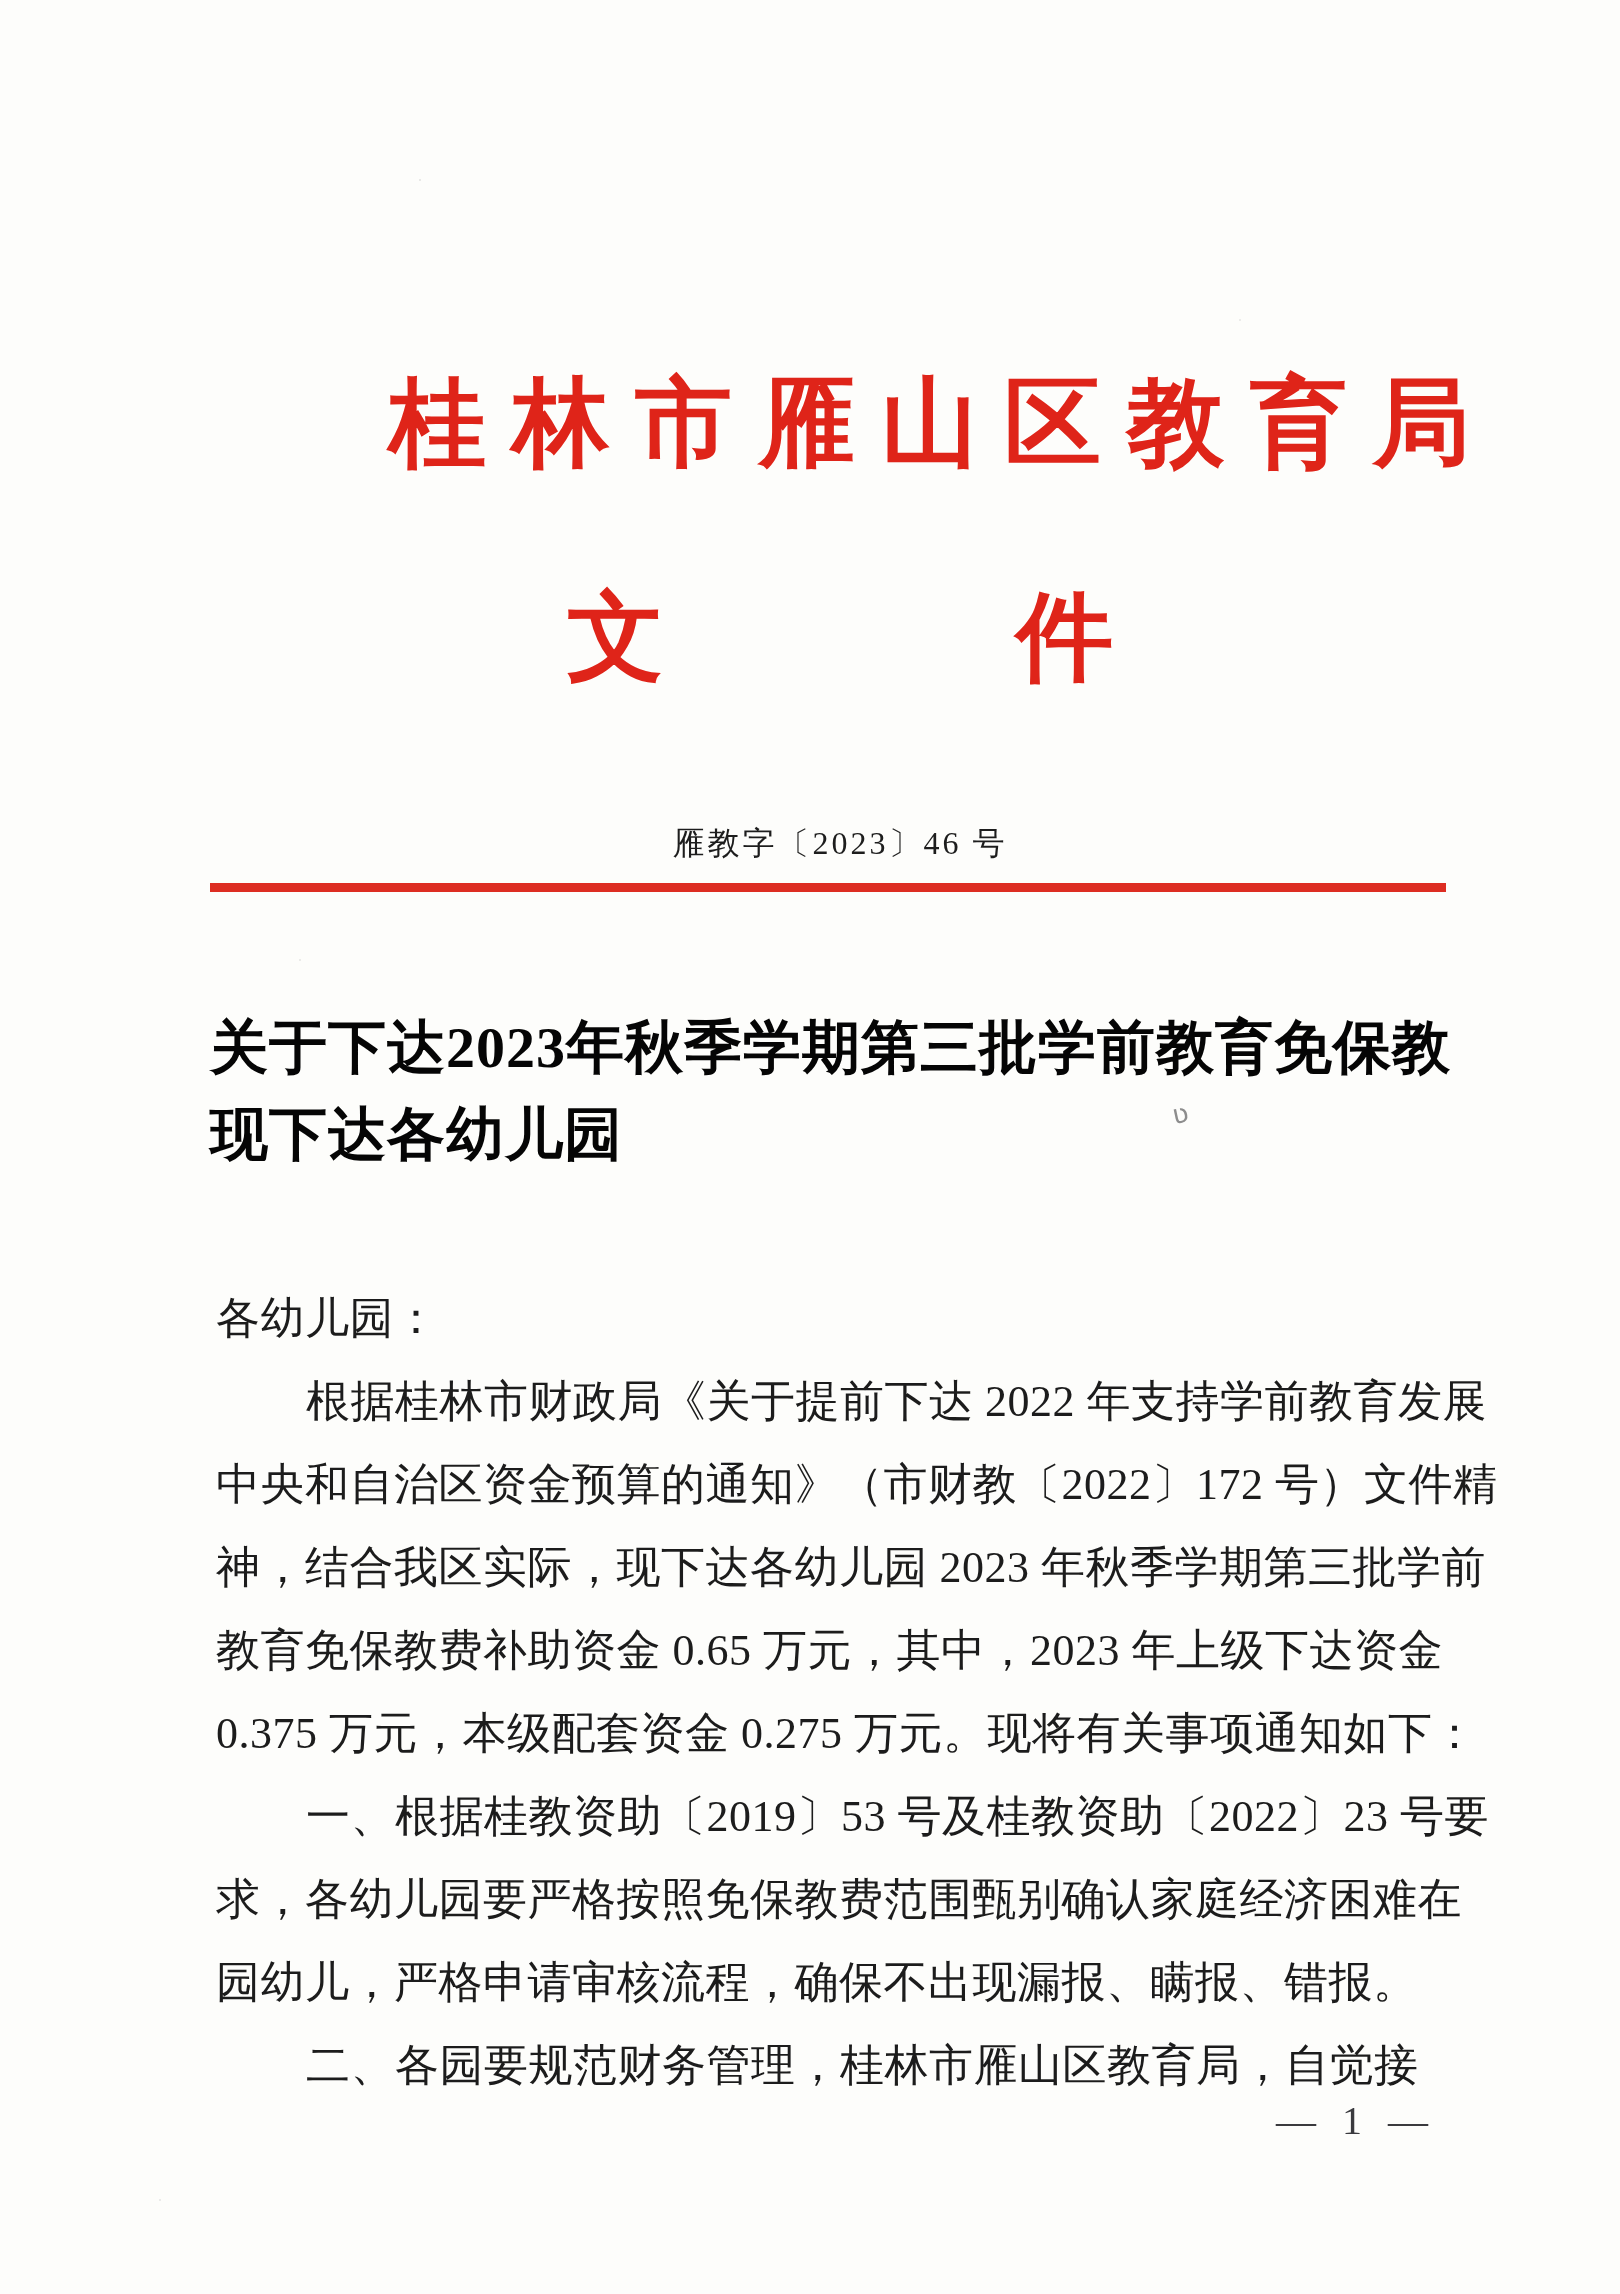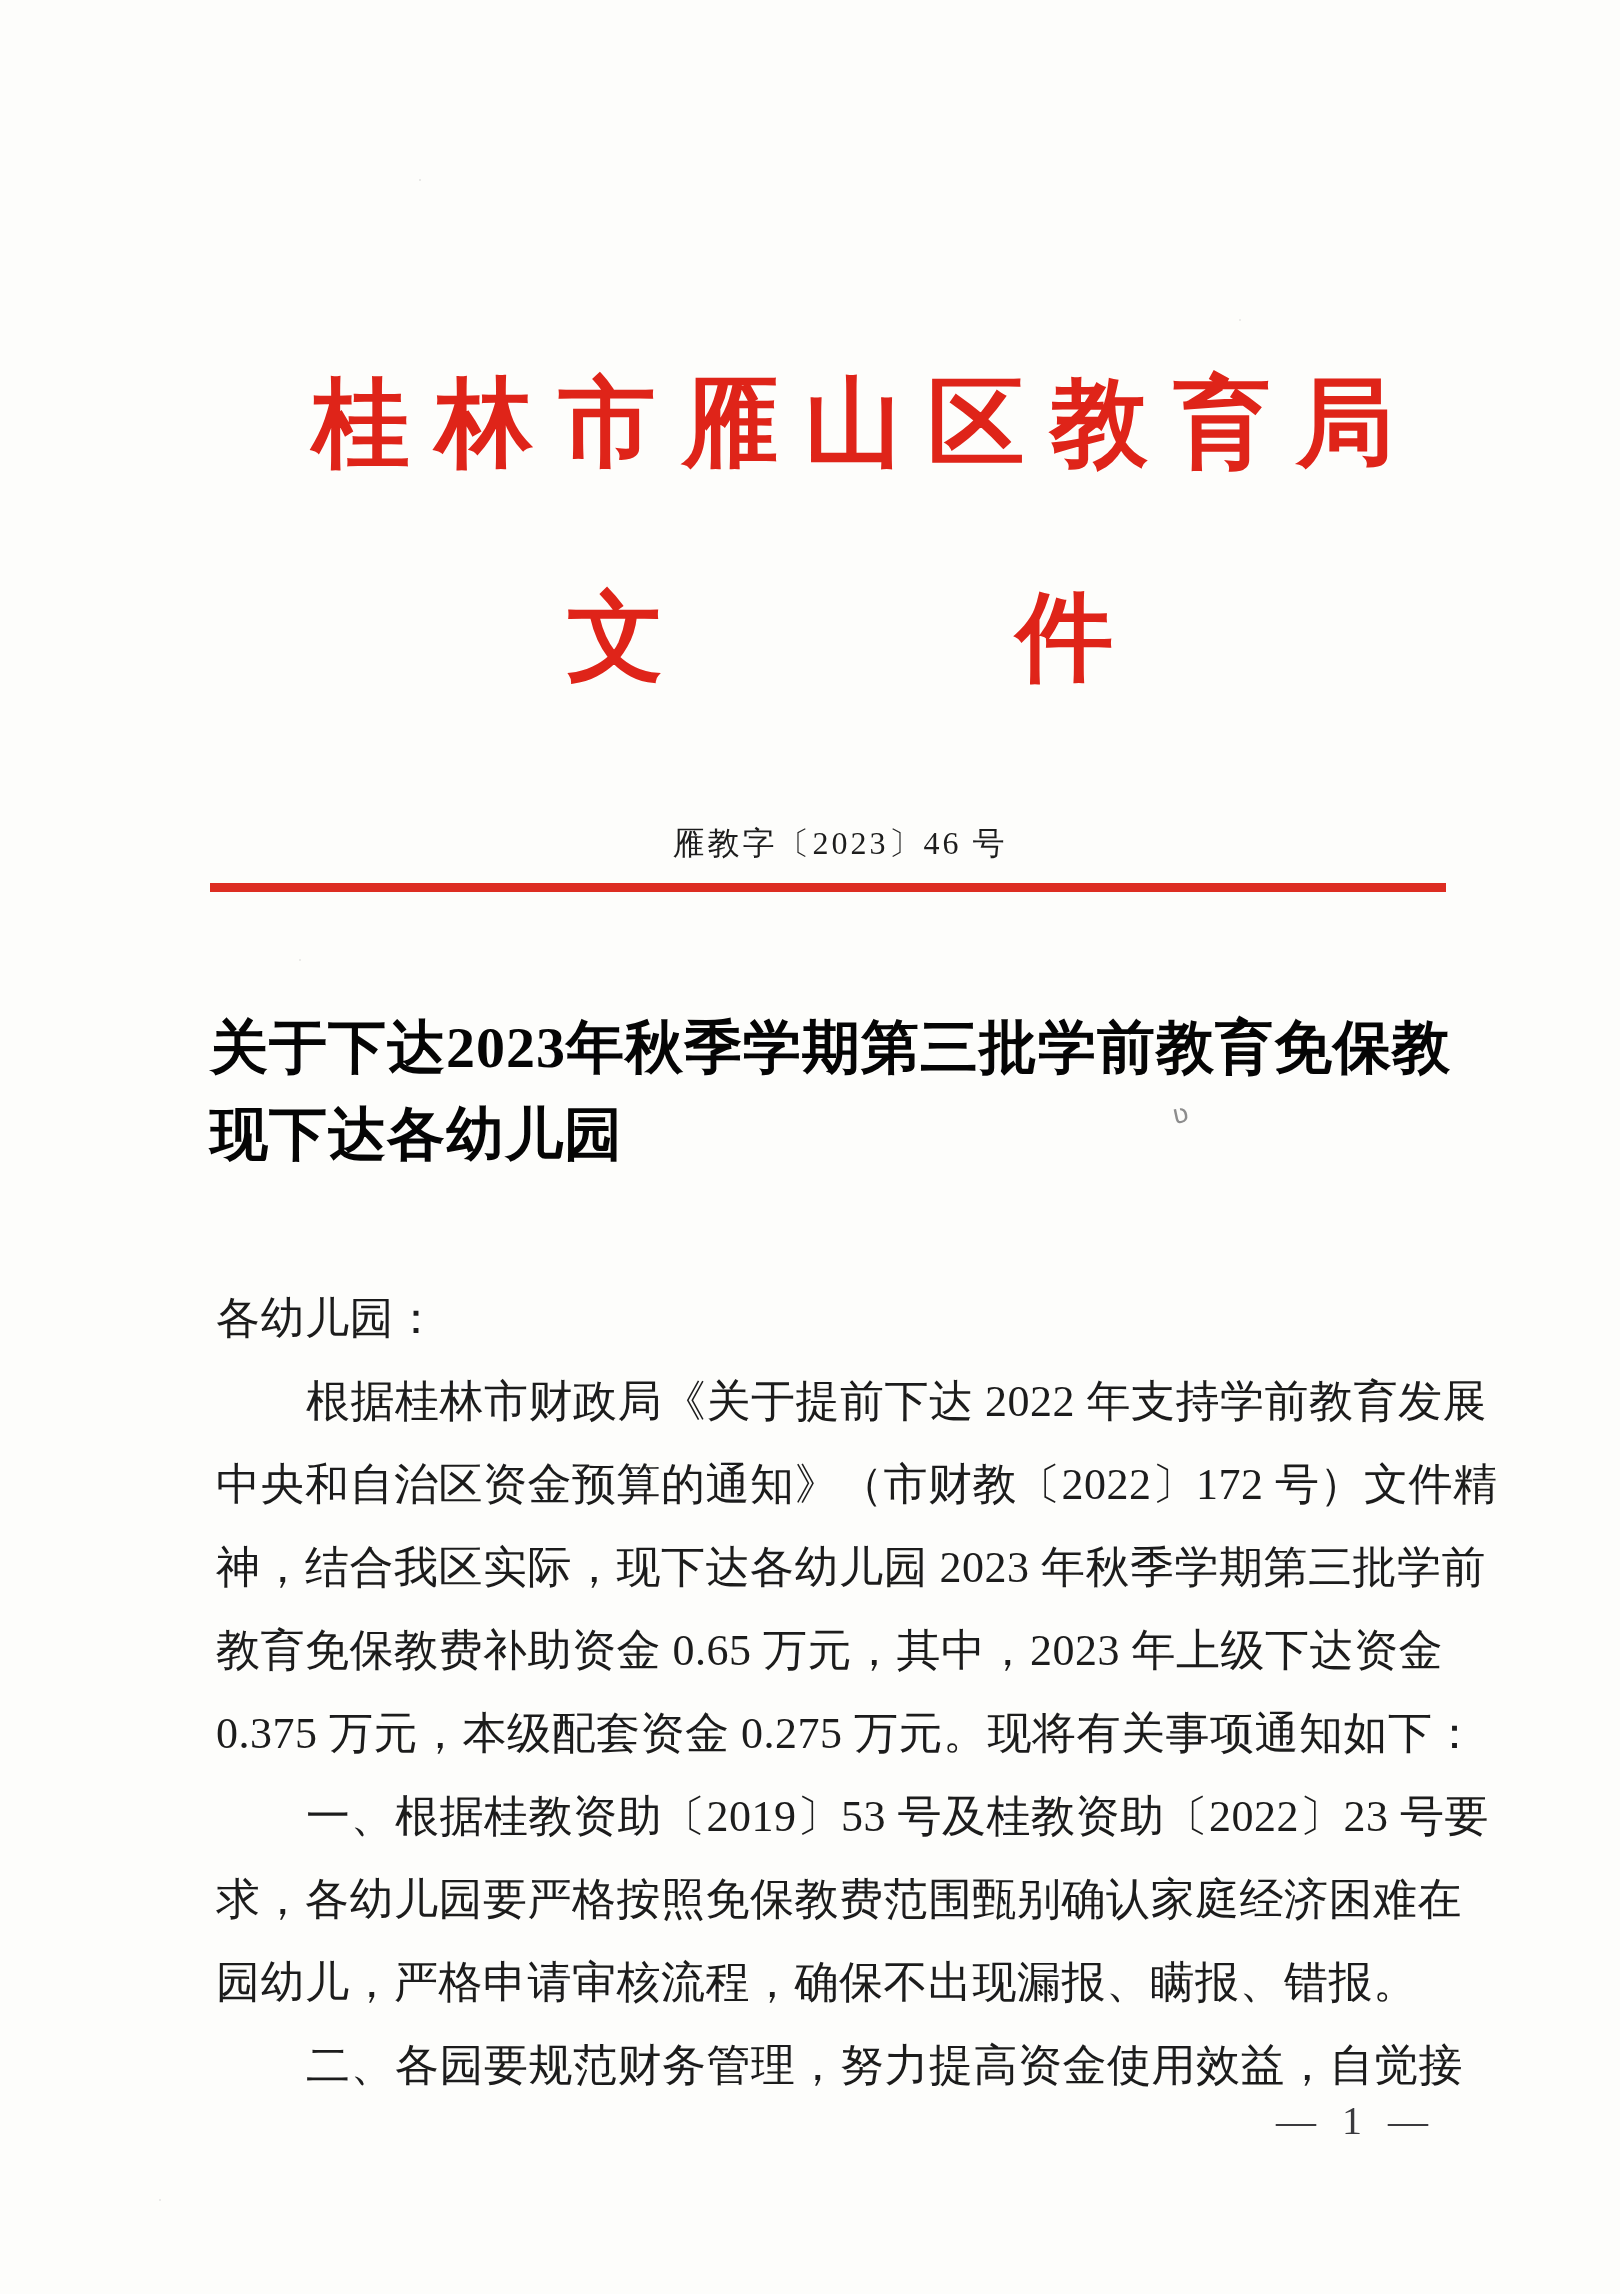--- a/index.html
+++ b/index.html
@@ -23,21 +23,21 @@
       radial-gradient(circle 2px at 1430px 1560px, #ececea 60%, transparent 61%),
       radial-gradient(circle 2px at 160px 2200px, #ebebe9 60%, transparent 61%);
   }
 
   
   .org-title {
     position: absolute;
     top: 374px;
     left: 210px;
     width: 1260px;
-    text-align: center;
+    text-align: right;
     font-size: 97px;
     line-height: 100px;
     font-weight: bold;
     color: #df2419;
     letter-spacing: 26px;
     padding-left: 26px; 
     white-space: nowrap;
   }
   .doc-word {
     position: absolute;
@@ -155,18 +155,18 @@
   <div class="body-block">
     <div class="body-line">各幼儿园：</div>
     <div class="body-line indent">根据桂林市财政局《关于提前下达 2022 年支持学前教育发展</div>
     <div class="body-line">中央和自治区资金预算的通知》（市财教〔2022〕172 号）文件精</div>
     <div class="body-line">神，结合我区实际，现下达各幼儿园 2023 年秋季学期第三批学前</div>
     <div class="body-line">教育免保教费补助资金 0.65 万元，其中，2023 年上级下达资金</div>
     <div class="body-line">0.375 万元，本级配套资金 0.275 万元。现将有关事项通知如下：</div>
     <div class="body-line indent">一、根据桂教资助〔2019〕53 号及桂教资助〔2022〕23 号要</div>
     <div class="body-line">求，各幼儿园要严格按照免保教费范围甄别确认家庭经济困难在</div>
     <div class="body-line">园幼儿，严格申请审核流程，确保不出现漏报、瞒报、错报。</div>
-    <div class="body-line indent">二、各园要规范财务管理，努力提高资金使用效益，自觉接</div>
+    <div class="body-line indent">二、各园要规范财务管理，桂林市雁山区教育局，自觉接</div>
   </div>
 
   <div class="page-number">— 1 —</div>
 
 </div>
 
 </body></html>

